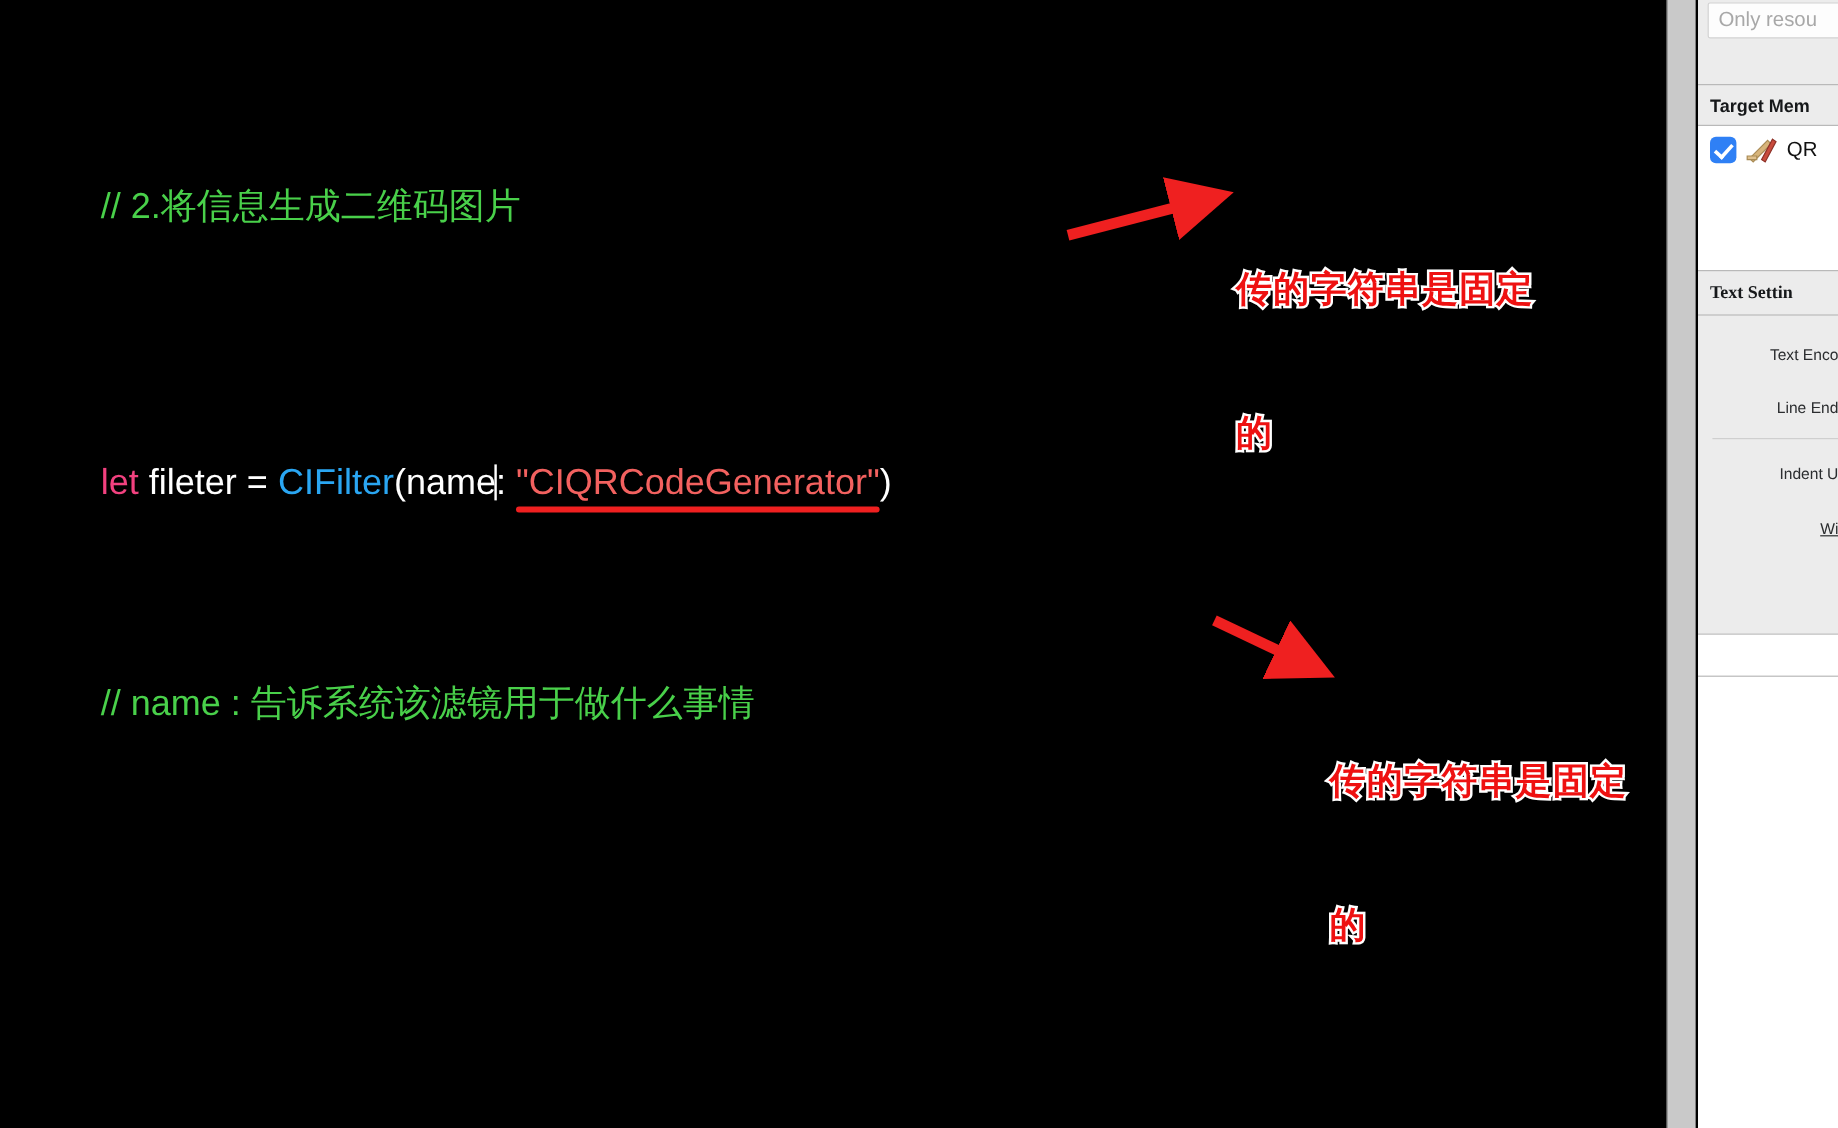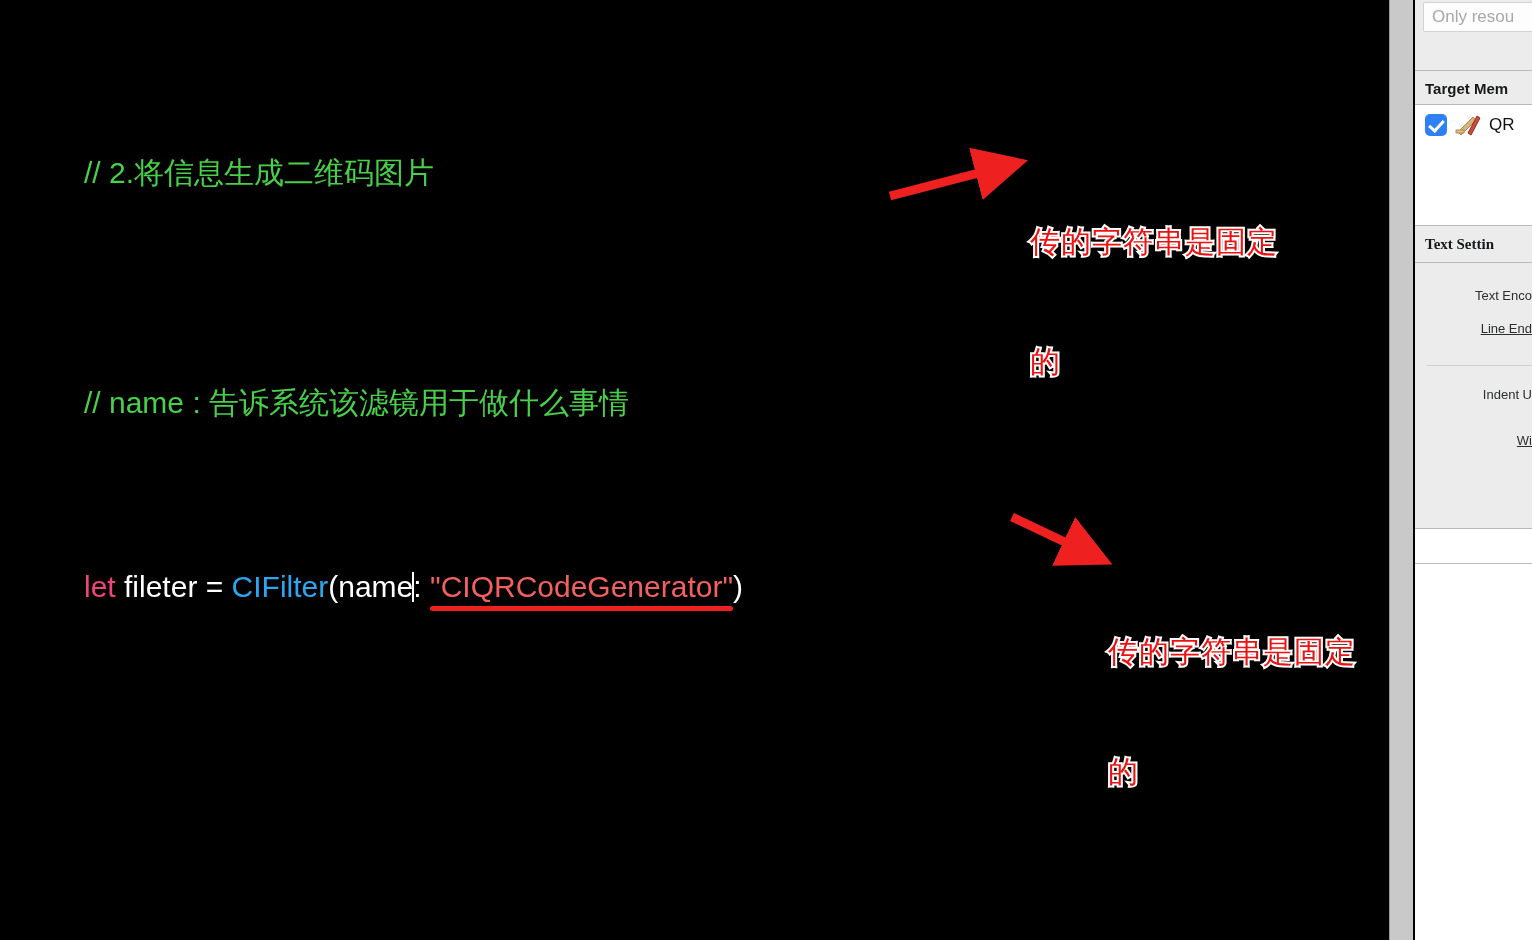--- a/index.html
+++ b/index.html
@@ -58,21 +58,21 @@
     background: #ffffff;
     vertical-align: -5px;
     margin: 0 -1px;
   }
 
   
   .annot {
     position: absolute;
     font-family: "Liberation Sans", sans-serif;
     font-size: 30px;
-    font-weight: normal;
+    font-weight: bold;
     line-height: 40px;
     color: #ee1111;
     letter-spacing: 1px;
     -webkit-text-stroke: 4px #ffffff;
     paint-order: stroke fill;
     white-space: pre;
   }
   svg.arrowlayer {
     position: absolute; left: 0; top: 0;
     width: 1389px; height: 940px;
@@ -170,23 +170,23 @@
 <body>
 
 <div id="root">
 
   <div id="editor">
     <div id="code">
 
       <span class="ln"><span class="cmt">// 2.将信息生成二维码图片</span></span>
 
 
+      <span class="ln"><span class="kw">let</span><span class="plain"> fileter = </span><span class="fn">CIFilter</span><span class="plain">(name</span><span class="caret"></span><span class="plain">: </span><span class="str uline"><span class="strq">"</span><span>CIQRCodeGenerator</span><span class="strq">"</span></span><span class="plain">)</span></span>
+
       <span class="ln"><span class="cmt">// name : 告诉系统该滤镜用于做什么事情</span></span>
-
-      <span class="ln"><span class="kw">let</span><span class="plain"> fileter = </span><span class="fn">CIFilter</span><span class="plain">(name</span><span class="caret"></span><span class="plain">: </span><span class="str uline"><span class="strq">"</span><span>CIQRCodeGenerator</span><span class="strq">"</span></span><span class="plain">)</span></span>
 
       <span class="ln blank"></span>
 
       
 
       
 
       
 
       
@@ -262,21 +262,21 @@
       <span class="target-name">QR</span>
     </div>
 
     <div class="insp-sep" style="top:225px;"></div>
 
     <div class="insp-header" style="left:10px; top:236px;font-family:Liberation Serif, serif;">Text Settin</div>
 
     <div class="insp-sep" style="top:262px;"></div>
 
     <div class="insp-label" style="right:0px; top:288px;">Text Enco</div>
-    <div class="insp-label" style="right:0px; top:321px;text-decoration:underline;">Line End</div>
+    <div class="insp-label" style="right:0px; top:332px;">Line End</div>
 
     <div class="thin-rule" style="left:12px; top:365px; width:107px;"></div>
 
     <div class="insp-label" style="right:0px; top:387px;">Indent U</div>
     <div class="insp-label" style="right:0px; top:433px;text-decoration:underline;">Wi</div>
 
     <div class="insp-sep" style="top:528px;"></div>
     <div class="insp-white" style="top:529px; height:411px;"></div>
     <div class="insp-sep" style="top:563px;"></div>
   </div>

